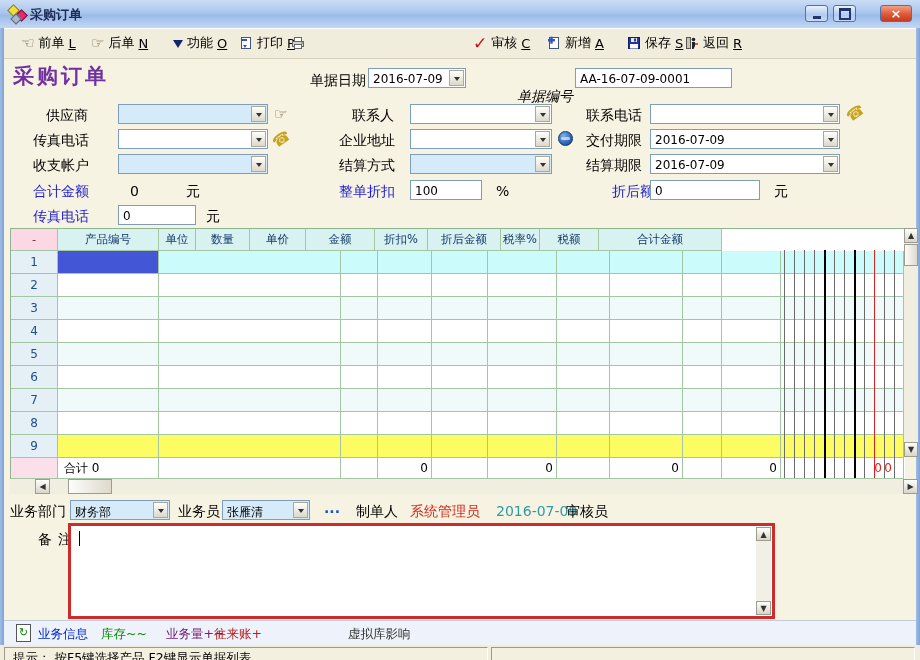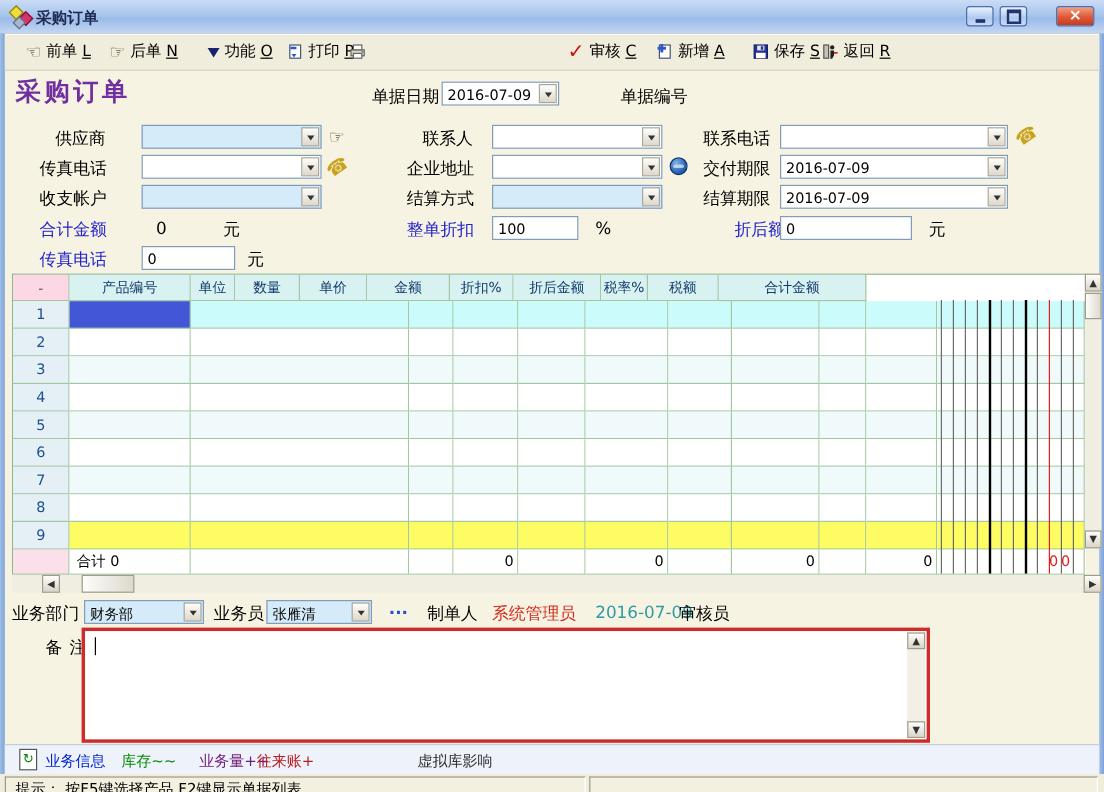--- a/index.html
+++ b/index.html
@@ -193,21 +193,22 @@
         <span class="tkey">R</span>
       </div>
     </div>
 
   <div class="form-title">采购订单</div>
 
   <span class="lbl" style="left:310px;top:72px;">单据日期</span>
   <div class="combo" style="left:368px;top:68px;width:98px;">
     <span>2016-07-09</span><span class="arrow-btn"></span>
   </div>
-  <span class="lbl" style="left:517px;top:72px;">单据编号</span>
+  <span class="lbl" style="left:517px;top:88px;font-style:italic;">单据编号</span>
+  <div class="tbox" style="left:575px;top:68px;width:157px;">AA-16-07-09-0001</div>
 
   <span class="lbl" style="left:46px;top:107px;">供应商</span>
   <div class="combo blue" style="left:118px;top:104px;width:150px;">
     <span></span><span class="arrow-btn"></span>
   </div>
   <span class="hand" style="left:274px;top:105px;">☞</span>
   <span class="lbl" style="left:352px;top:107px;">联系人</span>
   <div class="combo" style="left:410px;top:104px;width:142px;">
     <span></span><span class="arrow-btn"></span>
   </div>

